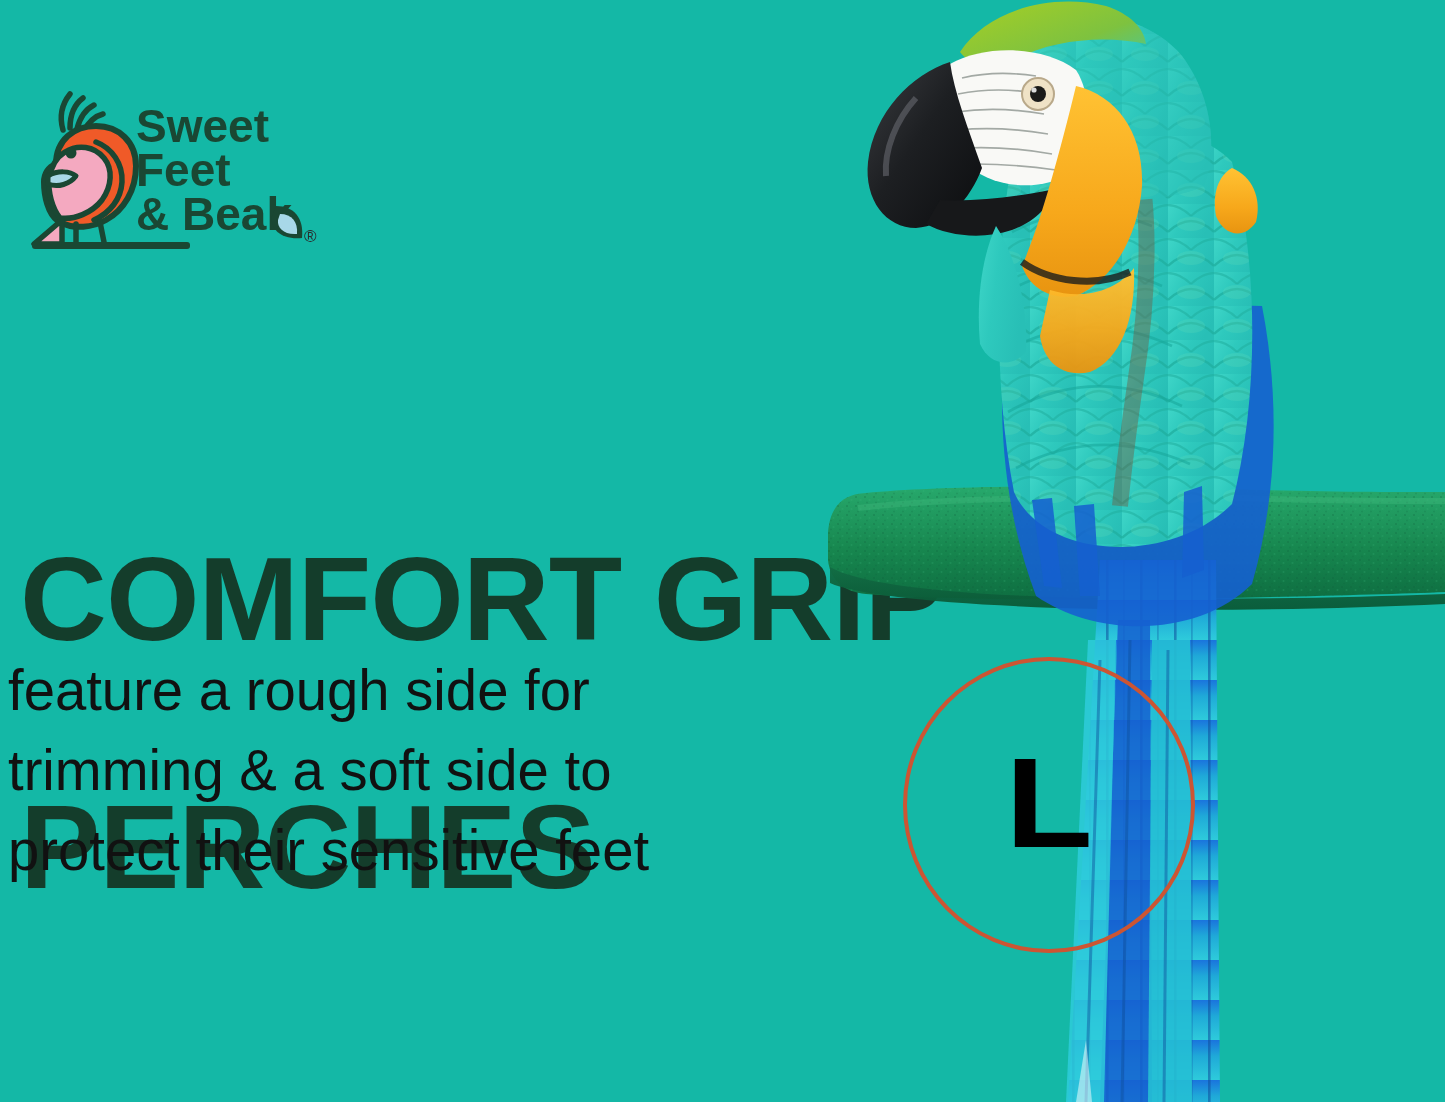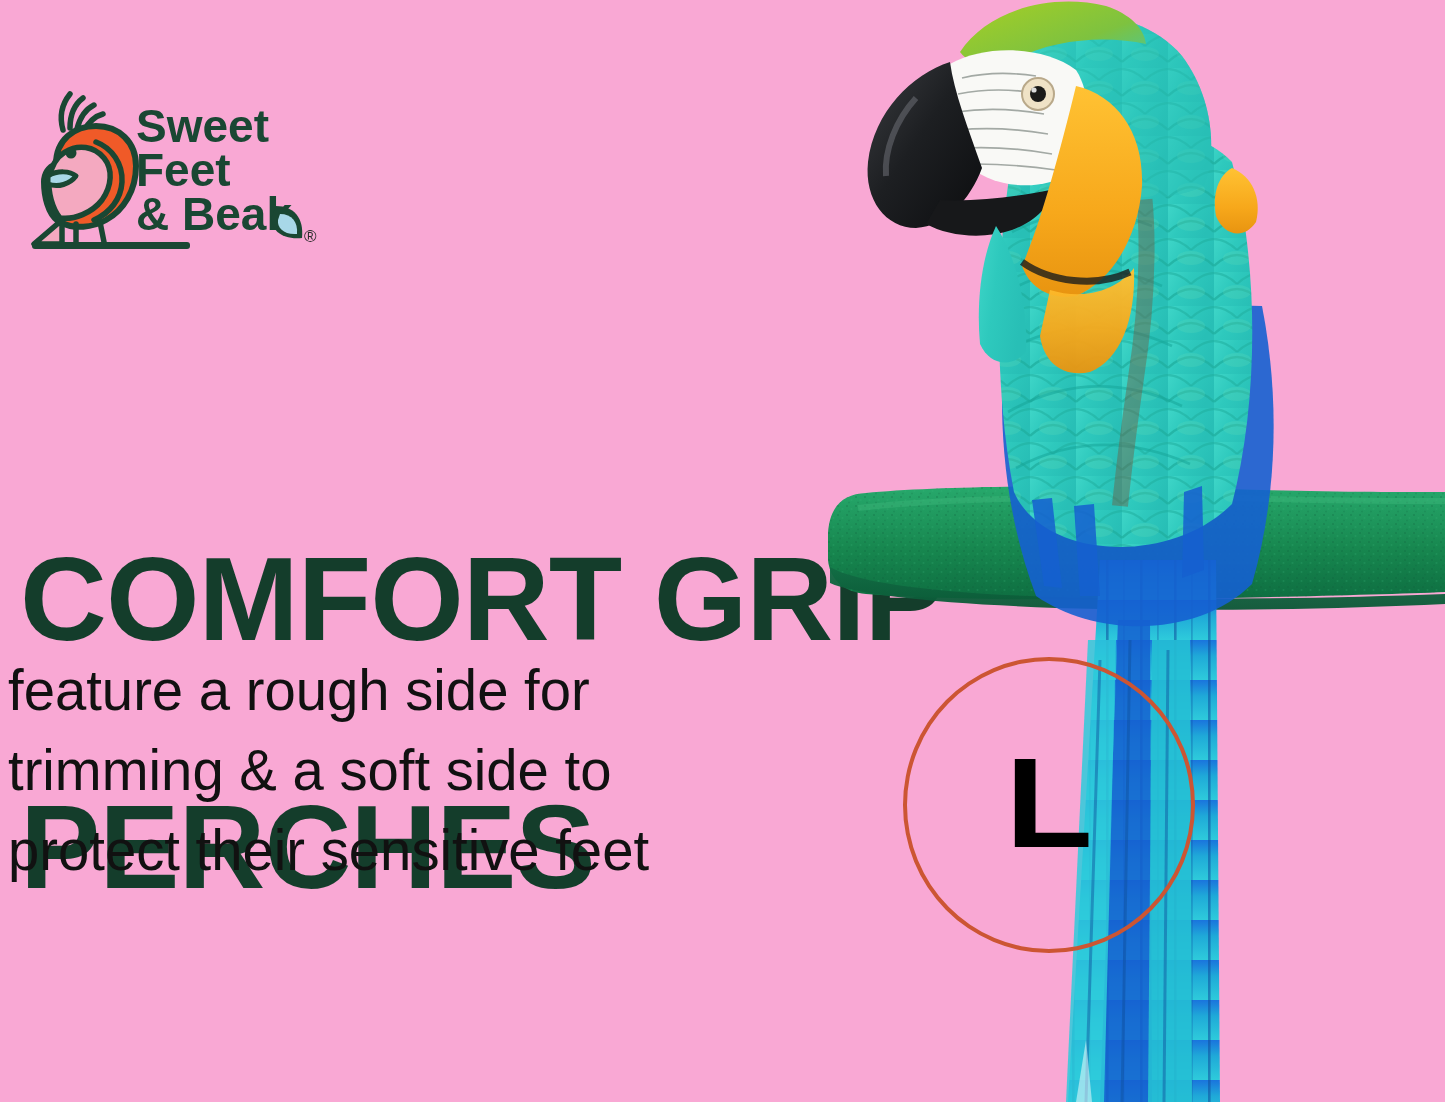--- a/index.html
+++ b/index.html
@@ -1,21 +1,21 @@
 <!DOCTYPE html>
 <html><head>
 <meta charset="utf-8">
 <style>
   html,body{margin:0;padding:0;background:#ffffff;}
   body{
     width:1445px;height:1102px;
     font-family:"Liberation Sans", sans-serif;
     overflow:hidden;
   }
-  #stage{position:relative;width:1445px;height:1102px;background:#f9a8d4;overflow:hidden;}
+  #stage{position:relative;width:1445px;height:1102px;background:#14b8a6;overflow:hidden;}
 
   
   #logo{position:absolute;left:18px;top:82px;width:300px;height:175px;}
   #logo svg{display:block;}
 
   
   #headline{
     position:absolute;left:20px;top:334px;width:1010px;
     color:#143d2b;
     font-family:"Liberation Sans", sans-serif;

